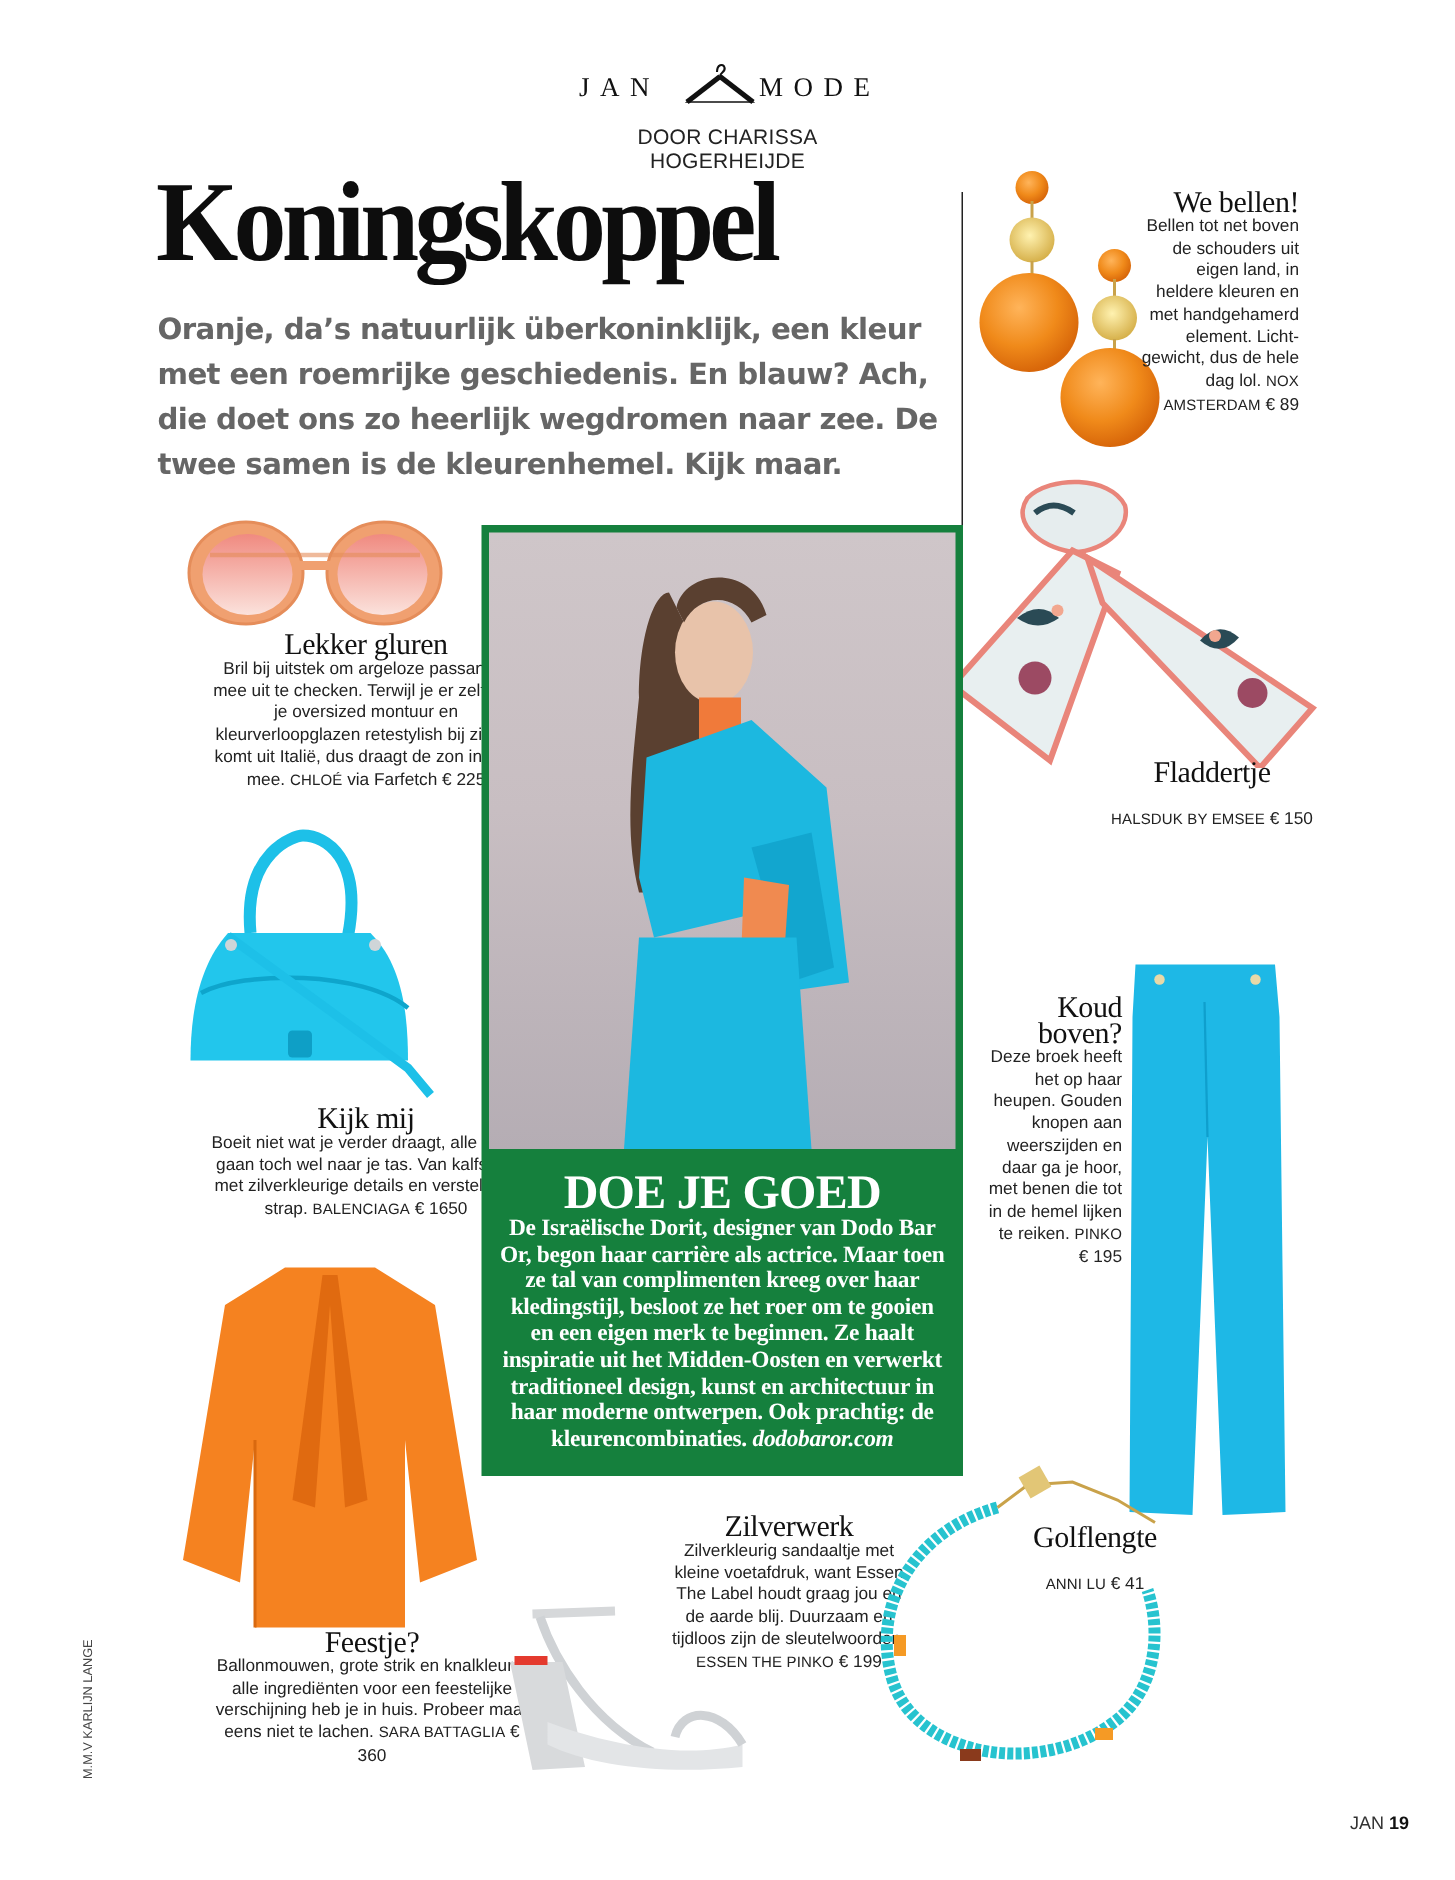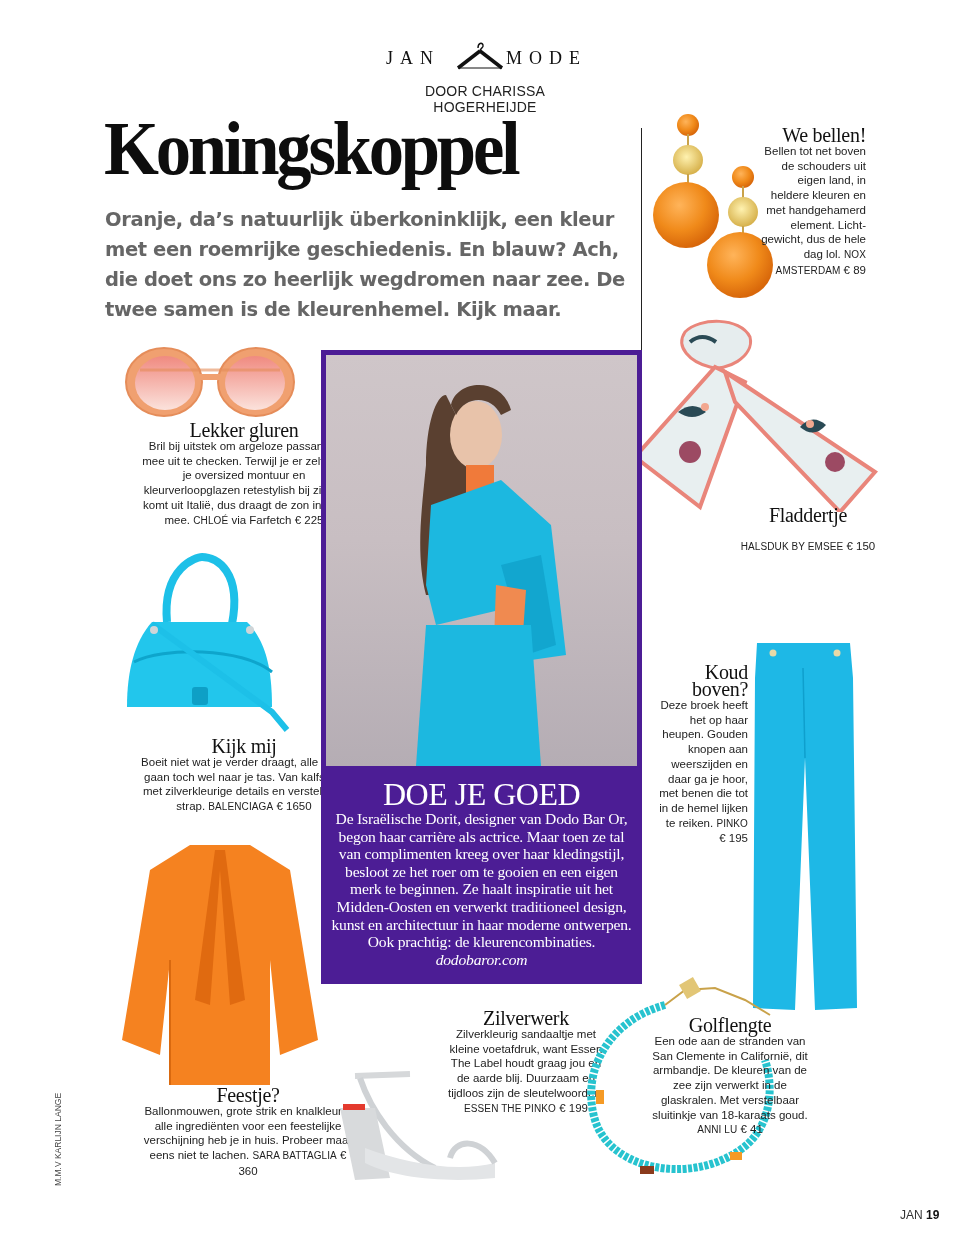--- a/index.html
+++ b/index.html
@@ -22,21 +22,21 @@
   .vline { left: 641px; top: 128px; width: 1px; height: 223px; background: #222; }
 
   
   .cap { position: absolute; font-size: 11.5px; line-height: 14.7px; color: #222; }
   .cap .h { font-family: "Liberation Serif", serif; font-size: 20px; line-height: 17px; color: #111; letter-spacing: -0.3px; display: block; }
   .cap .brand { font-size: 10px; letter-spacing: 0.1px; }
   .center { text-align: center; margin-left: 36px; }
   .right { text-align: right; }
 
   
-  .photo-box { left: 321px; top: 350px; width: 321px; height: 634px; background: #4c1d95; }
+  .photo-box { left: 321px; top: 350px; width: 321px; height: 634px; background: #15803d; font-weight: bold; }
   .photo { position: absolute; left: 5px; top: 5px; width: 311px; height: 411px; overflow: hidden; background: linear-gradient(180deg,#cfc6c9 0%,#c8bec2 45%,#b5adb4 100%); }
   .box-title { position: absolute; left: 0; top: 428px; width: 321px; text-align: center; font-family: "Liberation Serif", serif; font-size: 32px; color: #fff; letter-spacing: -0.5px; line-height: 1; }
   .box-text { position: absolute; left: 10px; top: 460px; width: 301px; text-align: center; font-family: "Liberation Serif", serif; font-size: 15.6px; line-height: 17.6px; color: #fff; letter-spacing: -0.2px; }
   .box-text i { font-style: italic; }
 
   .credit { left: 28px; top: 1060px; width: 130px; height: 14px; transform: rotate(-90deg); transform-origin: left top; font-size: 8.5px; color: #444; white-space: nowrap; top: 1186px; left: 53px; }
 
   .folio { left: 900px; top: 1208px; font-size: 12px; color: #333; }
   .folio b { font-weight: bold; color: #111; }
 </style>
@@ -211,21 +211,21 @@
 <svg class="abs" style="left:570px;top:960px" width="210" height="240">
   <path d="M95 45 C40 60 10 110 25 160 C40 210 120 225 170 190 C200 170 205 130 195 100" fill="none" stroke="#27c3cf" stroke-width="8" stroke-dasharray="4 1.5"></path>
   <path d="M95 45 L115 30 L145 28 L175 40 L200 55" fill="none" stroke="#c9a24a" stroke-width="2"></path>
   <rect x="112" y="20" width="16" height="16" transform="rotate(-30 120 28)" fill="#e2c676"></rect>
   <rect x="26" y="130" width="8" height="14" fill="#f59a25"></rect>
   <rect x="70" y="206" width="14" height="8" fill="#8a3a1c"></rect>
   <rect x="160" y="192" width="12" height="8" fill="#f59a25"></rect>
 </svg>
 <div class="cap center" style="left:610px;top:1017px;width:168px;">
   <span class="h">Golflengte</span>
-  <span>Een ode aan de stranden van San Clemente in Californië, dit armbandje. De kleuren van de zee zijn verwerkt in de glaskralen. Met verstelbaar sluitinkje van 18-karaats goud.</span><br>
+  <br>
   <span class="brand">ANNI LU</span>
   <span>€ 41</span>
 </div>
 
 <div class="abs credit">M.M.V KARLIJN LANGE</div>
 <div class="abs folio">
   <span>JAN</span>
   <b>19</b>
 </div>
 

